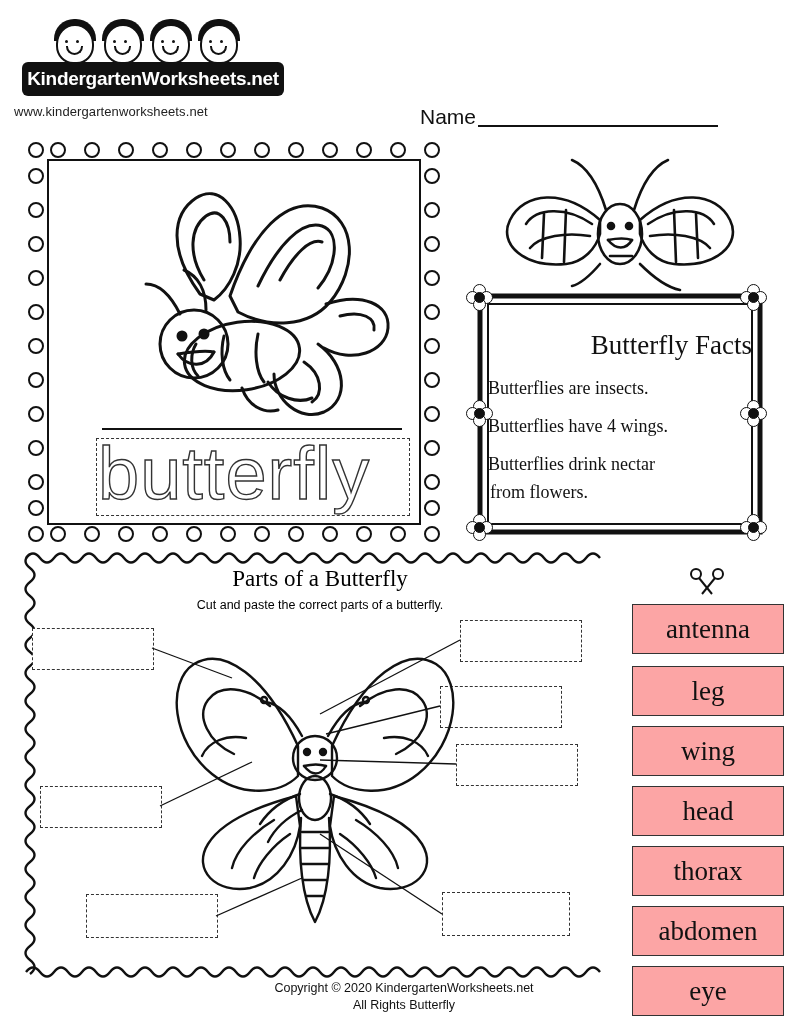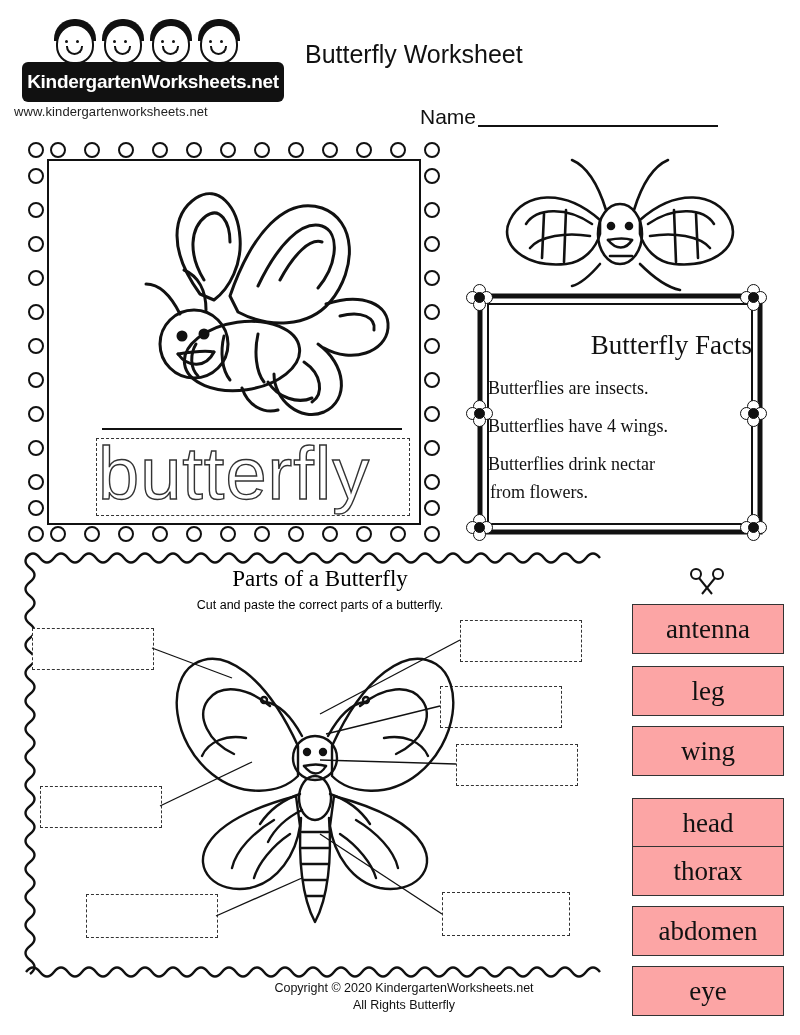--- a/index.html
+++ b/index.html
@@ -80,21 +80,21 @@
     height: 7px;
     border: 2px solid #111;
     border-top: none;
     border-radius: 0 0 12px 12px;
   }
   .logo-bar {
     position: absolute;
     left: 0;
     top: 46px;
     width: 262px;
-    height: 40px;
+    height: 34px;
     background: #111;
     border-radius: 6px;
     display: flex;
     align-items: center;
     justify-content: center;
   }
   .logo-bar span {
     color: #fff;
     font-size: 19px;
     font-weight: bold;
@@ -375,21 +375,20 @@
           <div class="smile"></div>
       </div>
     </div>
     <div class="logo-bar">
       <span>KindergartenWorksheets.net</span>
     </div>
   </div>
 
   <div class="site-url">www.kindergartenworksheets.net</div>
 
-  <div class="worksheet-title">Butterfly Worksheet</div>
 
   <div class="name-line">
     <span>Name</span><span class="underline"></span>
   </div>
 </div>
 
 <div class="trace-panel">
   <svg class="scallop-frame" viewBox="0 0 412 400">
     <rect x="20" y="18" width="372" height="364" fill="none" stroke="#111" stroke-width="2"></rect>
     <g fill="none" stroke="#111" stroke-width="2">
@@ -655,21 +654,21 @@
       <circle cx="16" cy="6" r="5"></circle>
       <circle cx="38" cy="6" r="5"></circle>
       <path d="M19 10 L 32 26"></path>
       <path d="M35 10 L 22 26"></path>
     </g>
   </svg>
 
   <div class="card" style="top:38px;">antenna</div>
   <div class="card" style="top:100px;">leg</div>
   <div class="card" style="top:160px;">wing</div>
-  <div class="card" style="top:232px;">head</div>
+  <div class="card" style="top:220px;">head</div>
   <div class="card" style="top:280px;">thorax</div>
   <div class="card" style="top:340px;">abdomen</div>
   <div class="card" style="top:400px;">eye</div>
 </div>
 
 <div class="footer">
   <div>Copyright © 2020 KindergartenWorksheets.net</div>
   <div>All Rights Butterfly</div>
 </div>
 

